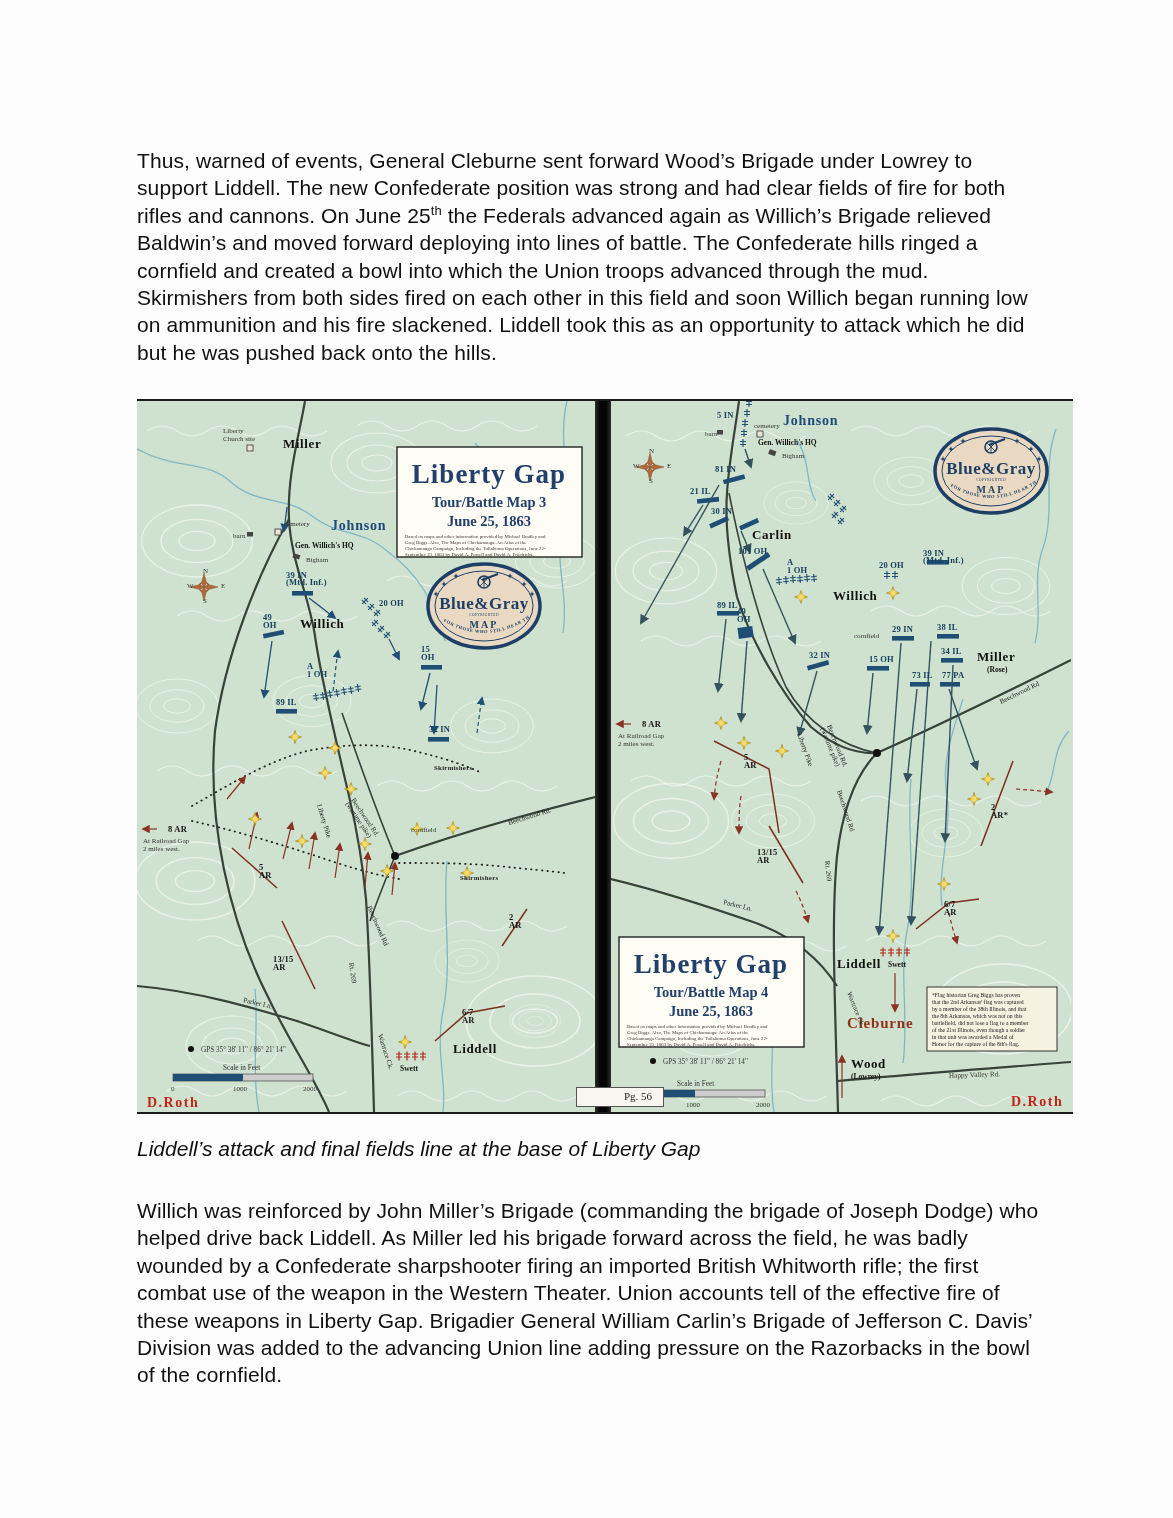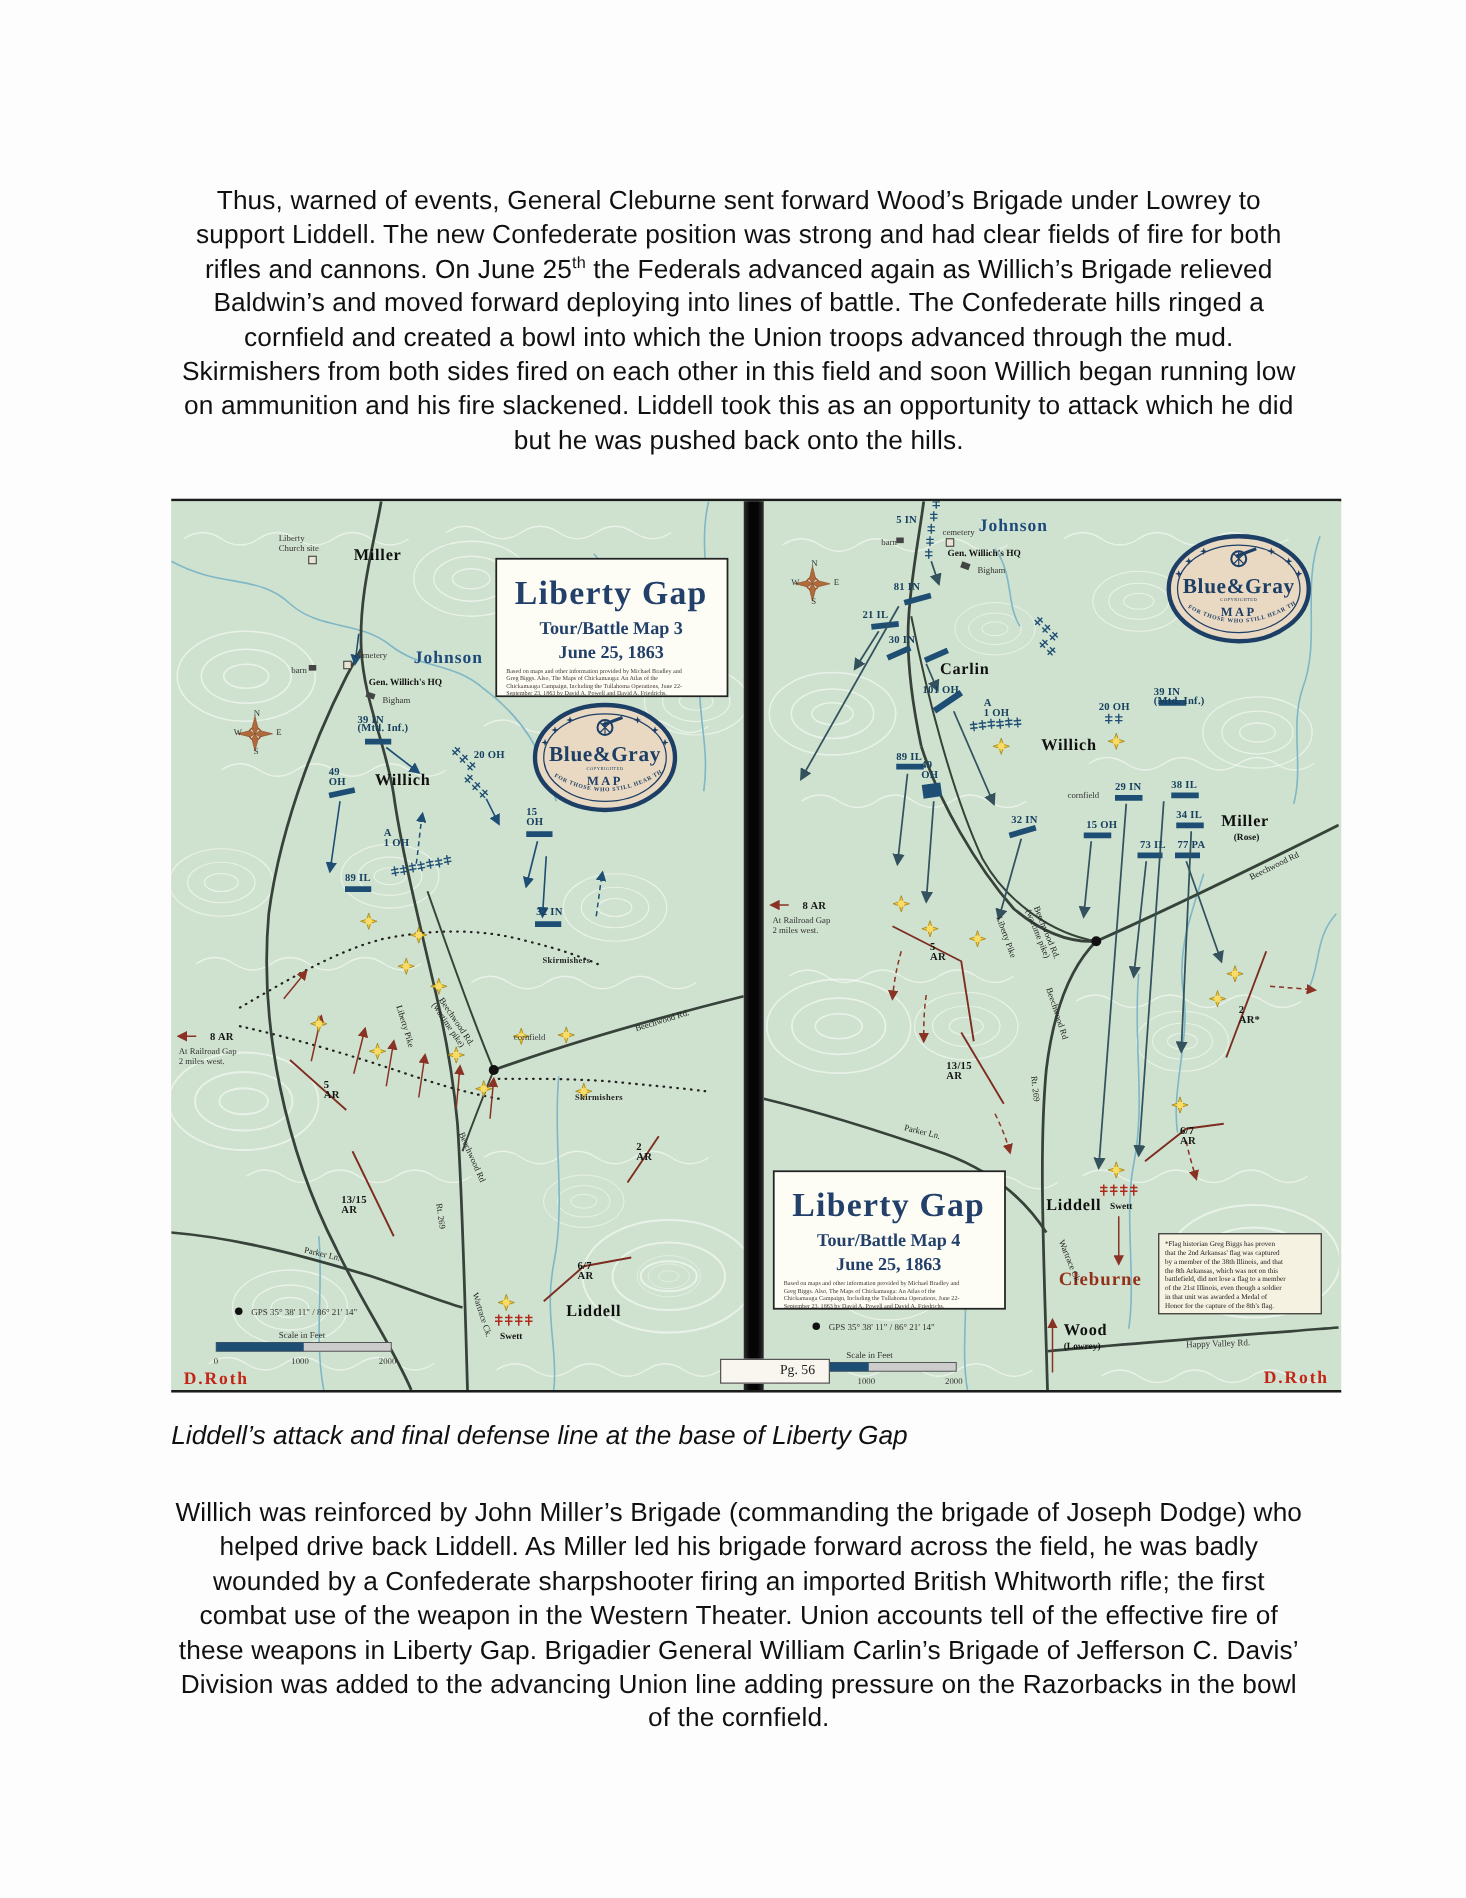--- a/index.html
+++ b/index.html
@@ -2,21 +2,21 @@
 <html><head>
 <meta charset="utf-8">
 <style>
   html,body { margin:0; padding:0; background:#ffffff; }
   #page {
     position:relative; width:1173px; height:1518px; background:#fdfdfd;
     font-family:"Liberation Sans", sans-serif; color:#101010; overflow:hidden;
   }
   .para {
     position:absolute; left:137px; width:908px;
-    font-size:21px; line-height:27.4px; letter-spacing:0.1px;text-align:center;
+    font-size:21px; line-height:27.4px; letter-spacing:0.1px;
   }
   .para sup { font-size:13px; vertical-align:super; line-height:0; }
   #caption {
     position:absolute; left:137px; top:1136px; width:908px;
     font-size:21px; font-style:italic; line-height:26px;
   }
   #figure {
     position:absolute; left:137px; top:399px; width:936px; height:715px;
     display:flex; border-top:2px solid #1c1c1c; border-bottom:2px solid #1c1c1c;
     box-sizing:border-box; background:#cfe2cf;
@@ -558,17 +558,17 @@
           <text x="226" y="390" class="road" transform="rotate(72 226 390)"><tspan x="226" dy="0">Beechwood Rd</tspan></text>
           <text x="214" y="460" class="road" transform="rotate(84 214 460)"><tspan x="214" dy="0">Rt. 269</tspan></text>
           <text x="112" y="503" class="road" transform="rotate(14 112 503)"><tspan x="112" dy="0">Parker Ln.</tspan></text>
           <text x="236" y="592" class="road" transform="rotate(68 236 592)"><tspan x="236" dy="0">Wartrace Ck.</tspan></text>
         </g>
     </svg>
   </div>
 
   <div id="pg-box">Pg. 56</div>
 
-  <div id="caption">Liddell’s attack and final defense line at the base of Liberty Gap</div>
+  <div id="caption">Liddell’s attack and final fields line at the base of Liberty Gap</div>
 
   <p class="para" style="top:1176px;">Willich was reinforced by John Miller’s Brigade (commanding the brigade of Joseph Dodge) who helped drive back Liddell.  As Miller led his brigade forward across the field, he was badly wounded by a Confederate sharpshooter firing an imported British Whitworth rifle; the first combat use of the weapon in the Western Theater.  Union accounts tell of the effective fire of these weapons in Liberty Gap.  Brigadier General William Carlin’s Brigade of Jefferson C. Davis’ Division was added to the advancing Union line adding pressure on the Razorbacks in the bowl of the cornfield.</p>
 
 </div>
 
 </body></html>

